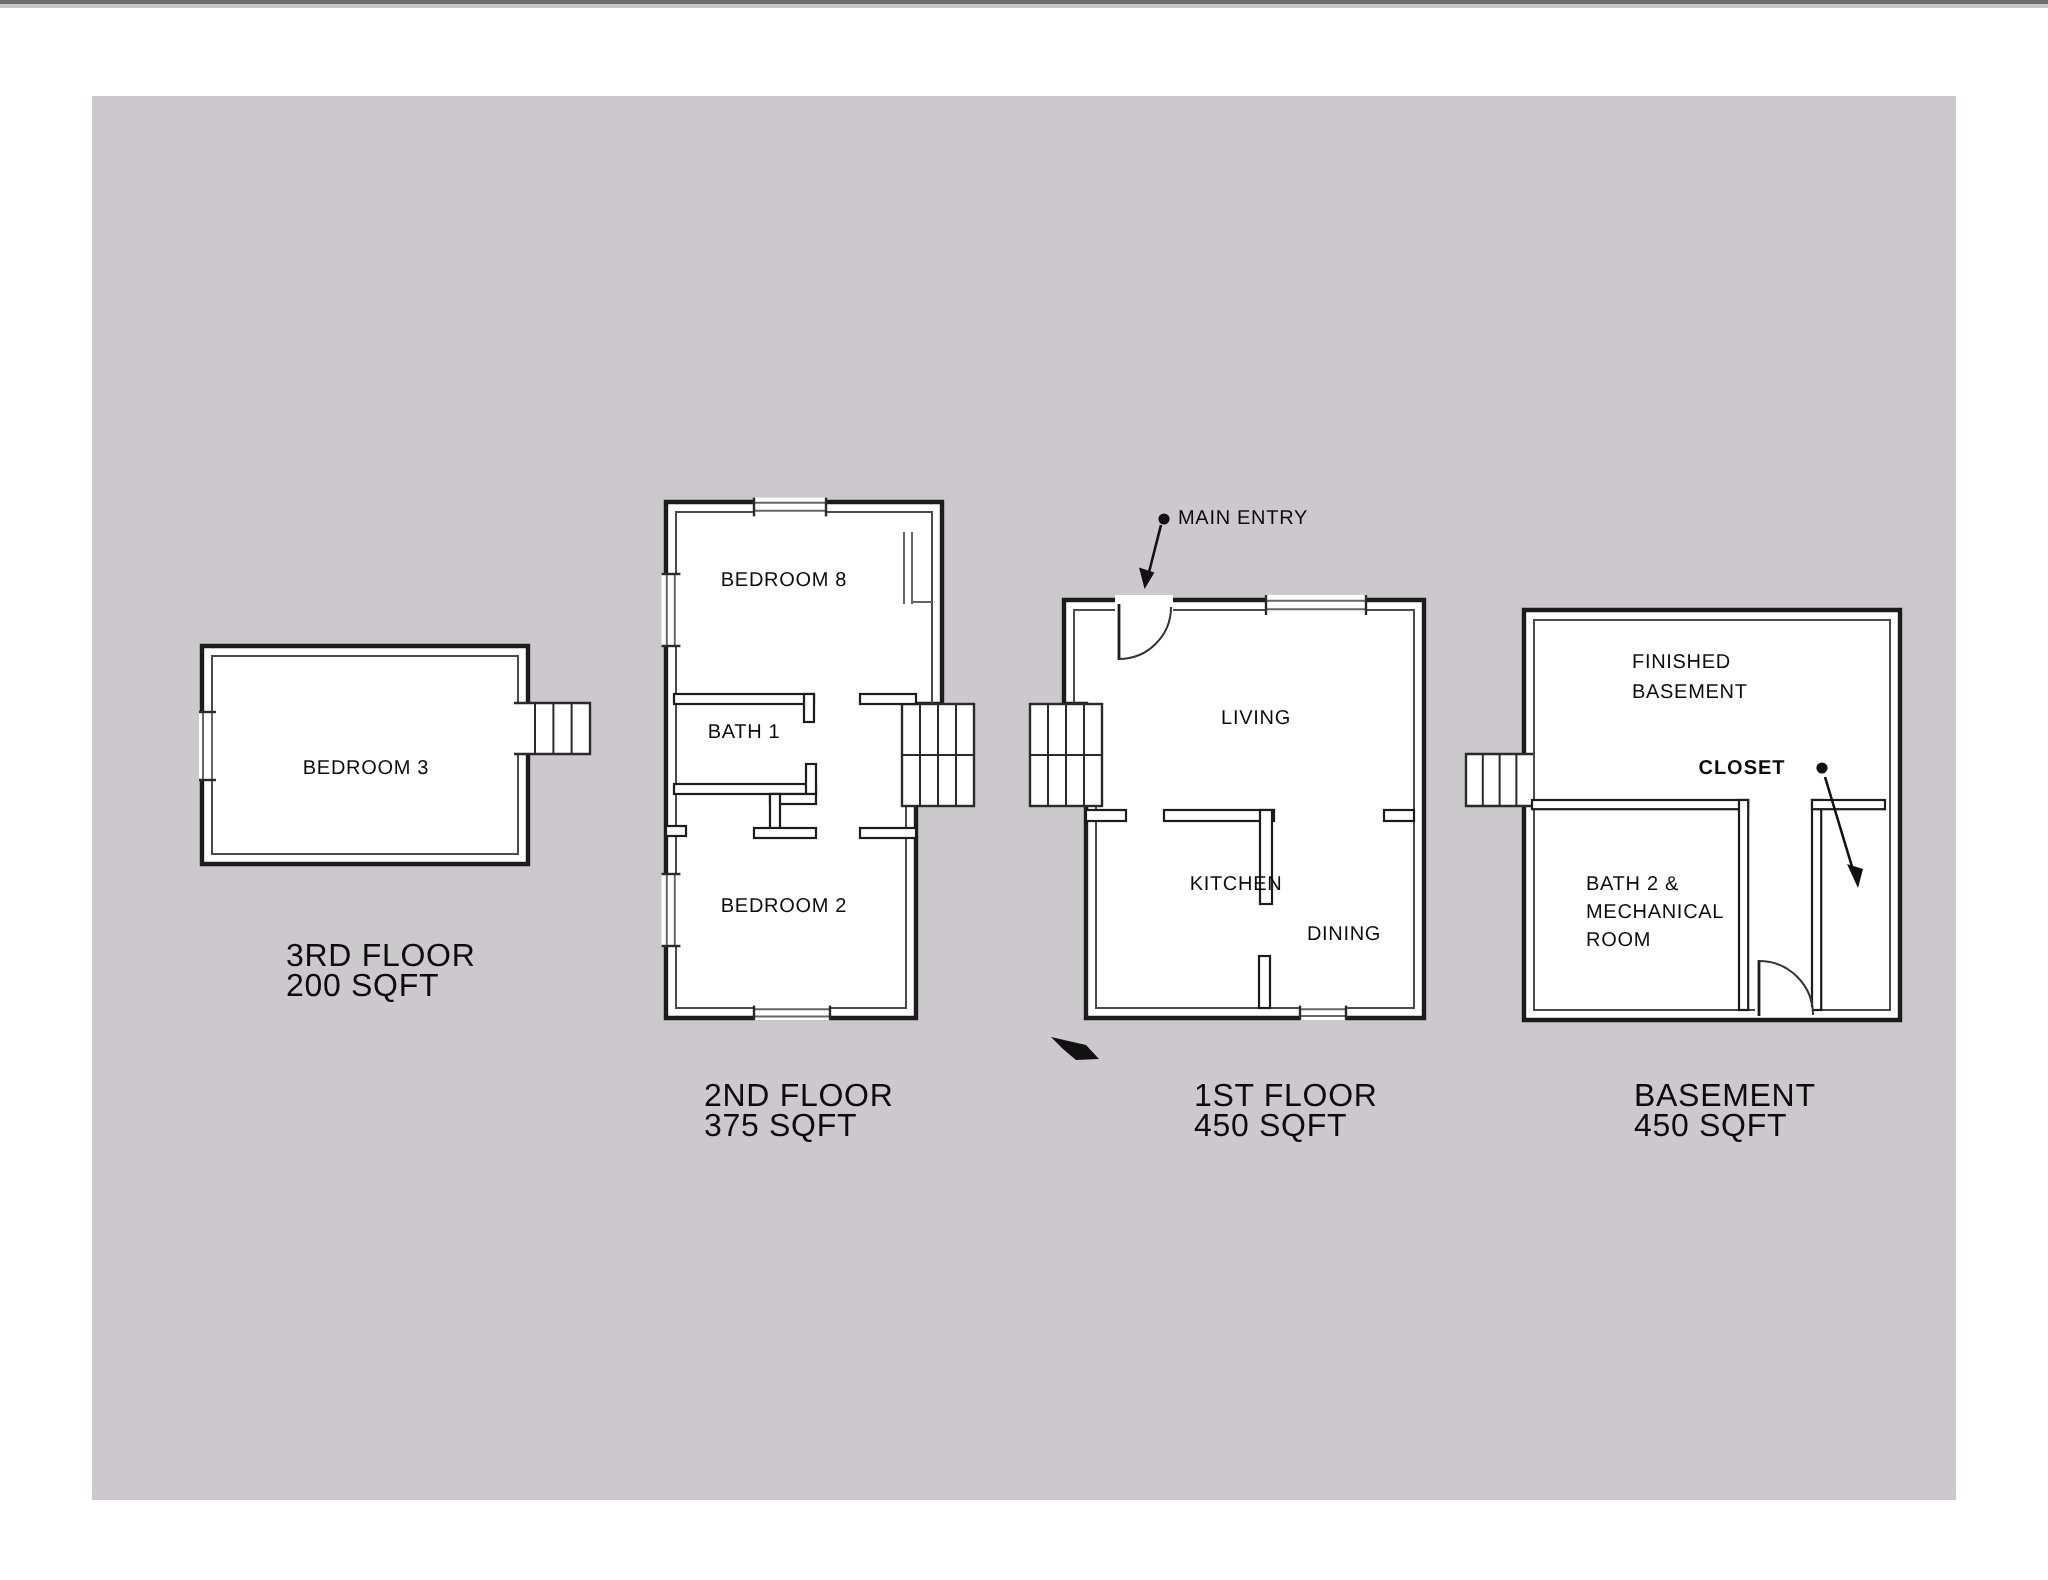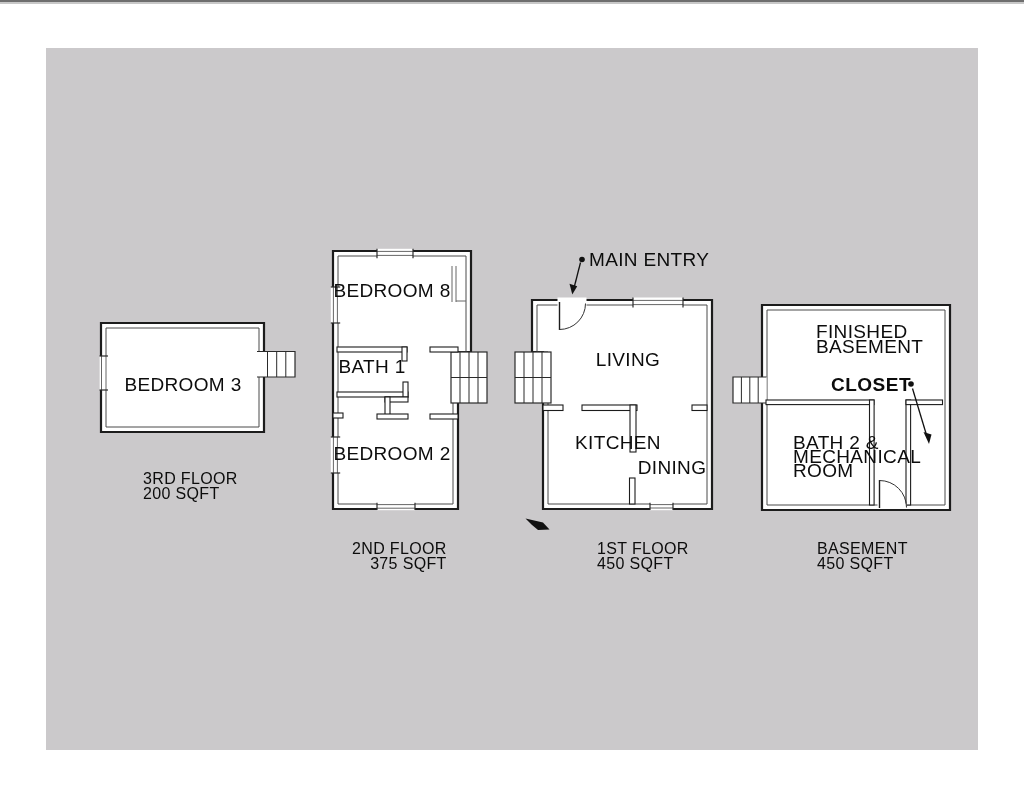--- a/index.html
+++ b/index.html
@@ -1,21 +1,21 @@
 <!DOCTYPE html>
 <html><head>
 <meta charset="utf-8">
 <style>
   html,body{margin:0;padding:0;background:#fff;}
   #page{position:relative;width:1024px;height:790px;background:#fff;overflow:hidden;}
   #bar-dark{position:absolute;left:0;top:0;width:1024px;height:2px;background:#6e6e6e;}
   #bar-light{position:absolute;left:0;top:2px;width:1024px;height:2px;background:#c8c8c8;}
   #canvas{position:absolute;left:46px;top:48px;width:932px;height:702px;background:#cbc9cb;}
   svg{position:absolute;left:0;top:0;}
-  .t{position:absolute;font-family:"Liberation Sans",sans-serif;font-size:19px;line-height:14.5px;
+  .t{position:absolute;font-family:"Liberation Sans",sans-serif;font-size:10px;line-height:14.5px;
      color:#0c0c0c;letter-spacing:.35px;white-space:pre-line;}
   .c{transform:translate(-50%,-50%);text-align:center;}
   .vc{transform:translateY(-50%);}
   .bold{font-weight:bold;letter-spacing:.5px;}
   .fl{position:absolute;font-family:"Liberation Sans",sans-serif;font-size:16px;line-height:15px;
       color:#0c0c0c;letter-spacing:.35px;}
   .wallO{fill:#ffffff;stroke:#1c1c1c;stroke-width:2.2;}
   .wallI{fill:none;stroke:#4a4a4a;stroke-width:1;}
   .wallM{fill:#ffffff;stroke:#1c1c1c;stroke-width:1.1;}
   .thin{stroke:#666;stroke-width:1;}
@@ -219,21 +219,21 @@
 BASEMENT</div>
   <div class="t c bold" style="left:871px;top:385px;">CLOSET</div>
   <div class="t" style="left:777px;top:436px;line-height:14px;margin-left:16px;">BATH 2 &amp;
 MECHANICAL
 ROOM</div>
 
   <div class="fl" style="left:143px;top:471px;">
     <div>3RD FLOOR</div>
     <div>200 SQFT</div>
   </div>
-  <div class="fl" style="left:352px;top:541px;text-align:right;">
+  <div class="fl" style="left:352px;top:541px;">
     <div>2ND FLOOR</div>
     <div>375 SQFT</div>
   </div>
   <div class="fl" style="left:597px;top:541px;">
     <div>1ST FLOOR</div>
     <div>450 SQFT</div>
   </div>
   <div class="fl" style="left:817px;top:541px;">
     <div>BASEMENT</div>
     <div>450 SQFT</div>

